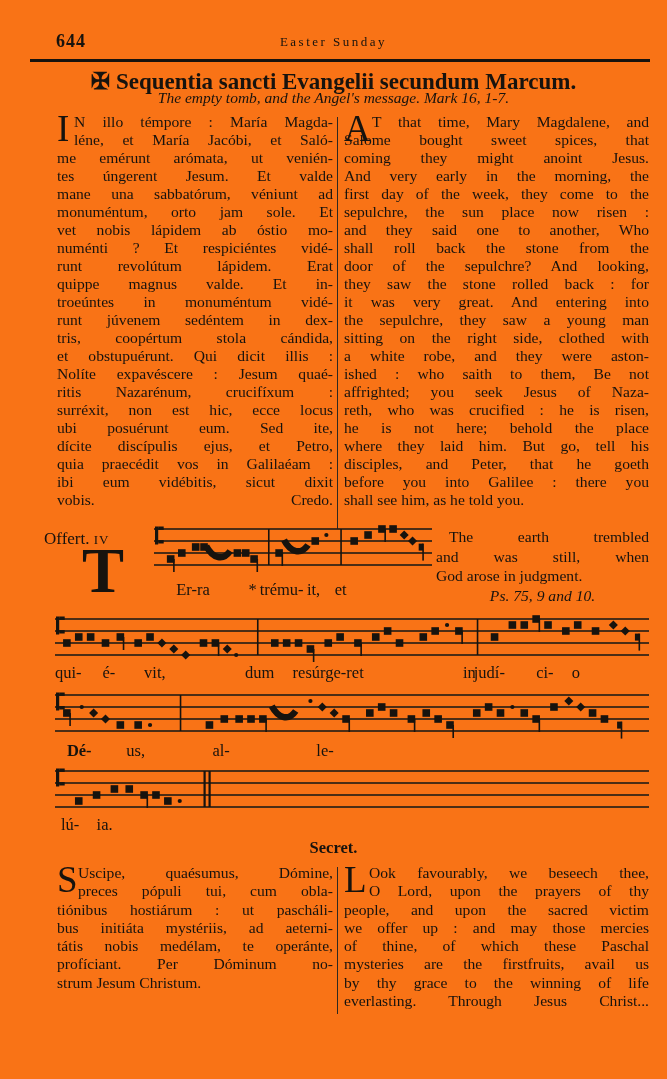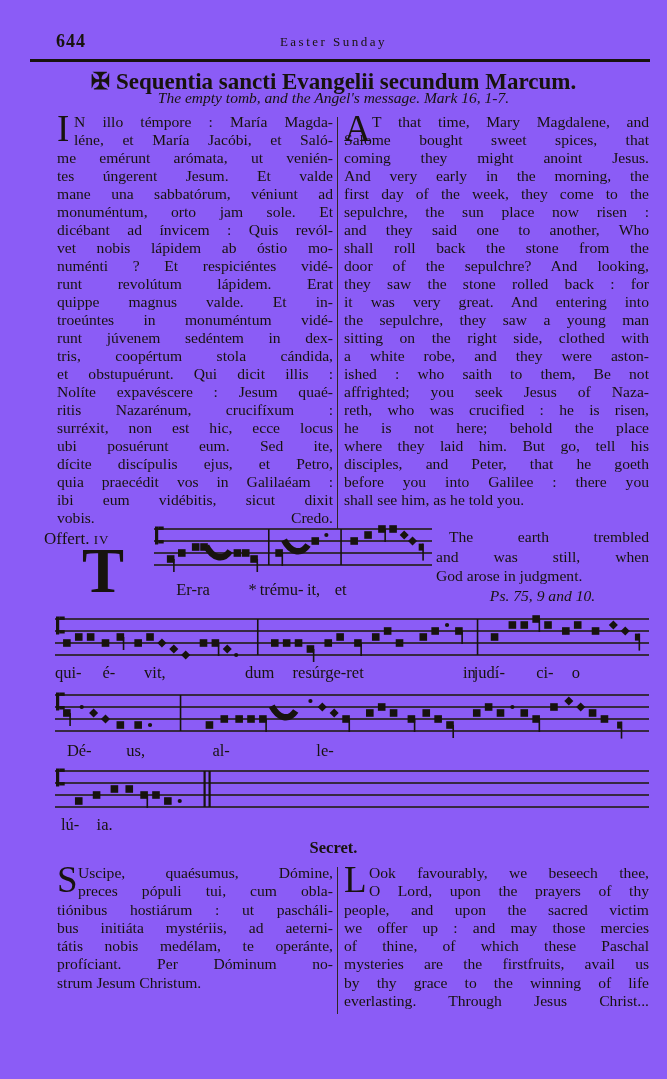--- a/index.html
+++ b/index.html
@@ -1,16 +1,16 @@
 <!DOCTYPE html>
 <html><head>
 <meta charset="utf-8">
 <style>
   html,body{margin:0;padding:0;background:#ddd;}
-  .page{position:relative;width:667px;height:1079px;background:#8b5cf6;color:#17130e;
+  .page{position:relative;width:667px;height:1079px;background:#f97316;color:#17130e;
         font-family:"Liberation Serif",serif;overflow:hidden;}
   
   .run-num{position:absolute;left:56px;top:31px;font-size:18px;font-weight:bold;letter-spacing:1px;}
   .run-title{position:absolute;left:0;right:0;top:34px;text-align:center;font-size:13px;letter-spacing:2.5px;}
   .head-rule{position:absolute;left:30px;top:59px;width:620px;height:3px;background:#17130e;}
   
   .g-title{position:absolute;left:0;right:0;top:68px;text-align:center;font-weight:bold;font-size:23px;}
   .g-sub{position:absolute;left:0;right:0;top:89px;text-align:center;font-style:italic;font-size:15.5px;}
   
   .col{position:absolute;font-size:15.6px;line-height:18px;}
@@ -60,21 +60,20 @@
   <div class="g-sub">The empty tomb, and the Angel's message.  Mark 16, 1-7.</div>
 
   <div class="dropcap" style="left:57px;top:112px;">I</div>
   <div class="col lat-col" id="lat-col">
       <div class="ln" style="padding-left: 17px;">N illo témpore : María Magda-</div>
       <div class="ln" style="padding-left: 17px;">léne, et María Jacóbi, et Saló-</div>
       <div class="ln">me emérunt arómata, ut venién-</div>
       <div class="ln">tes úngerent Jesum. Et valde</div>
       <div class="ln">mane una sabbatórum, véniunt ad</div>
       <div class="ln">monuméntum, orto jam sole. Et</div>
-      <div class="ln">dicébant ad ínvicem : Quis revól-</div>
       <div class="ln">vet nobis lápidem ab óstio mo-</div>
       <div class="ln">numénti ? Et respiciéntes vidé-</div>
       <div class="ln">runt revolútum lápidem. Erat</div>
       <div class="ln">quippe magnus valde. Et in-</div>
       <div class="ln">troeúntes in monuméntum vidé-</div>
       <div class="ln">runt júvenem sedéntem in dex-</div>
       <div class="ln">tris, coopértum stola cándida,</div>
       <div class="ln">et obstupuérunt. Qui dicit illis :</div>
       <div class="ln">Nolíte expavéscere : Jesum quaé-</div>
       <div class="ln">ritis Nazarénum, crucifíxum :</div>
@@ -286,21 +285,21 @@
       <rect x="483.54" y="29" width="1.6" height="13" fill="#17130e"></rect>
       <rect x="495.15999999999997" y="13.2" width="7.6" height="7.6" fill="#17130e"></rect>
       <rect x="510.60999999999996" y="7.8" width="6.4" height="6.4" fill="#17130e" transform="rotate(45 513.81 11)"></rect>
       <rect x="522.49" y="13.8" width="6.4" height="6.4" fill="#17130e" transform="rotate(45 525.69 17)"></rect>
       <rect x="533.7700000000001" y="19.2" width="7.6" height="7.6" fill="#17130e"></rect>
       <rect x="545.6500000000001" y="25.2" width="7.6" height="7.6" fill="#17130e"></rect>
       <rect x="562.0999999999999" y="31.6" width="4.5" height="7" fill="#17130e"></rect>
       <rect x="565.6999999999999" y="31.6" width="1.6" height="17" fill="#17130e"></rect>
     </svg>
   <div class="lyr lyr3" id="lyr2">
-      <span style="left: 2%;">Dé-</span>
+      <span style="left: 2%; font-weight: bold;">Dé-</span>
       <span style="left: 12%;">us,</span>
       <span style="left: 26.5%;">al-</span>
       <span style="left: 44%;">le-</span>
     </div>
 
   <svg class="staff staff4" id="staff3" viewBox="0 0 594 52">
       <rect x="0" y="4.2" width="594" height="1.6" fill="#221d16"></rect>
       <rect x="0" y="16.2" width="594" height="1.6" fill="#221d16"></rect>
       <rect x="0" y="28.2" width="594" height="1.6" fill="#221d16"></rect>
       <rect x="0" y="40.2" width="594" height="1.6" fill="#221d16"></rect>

